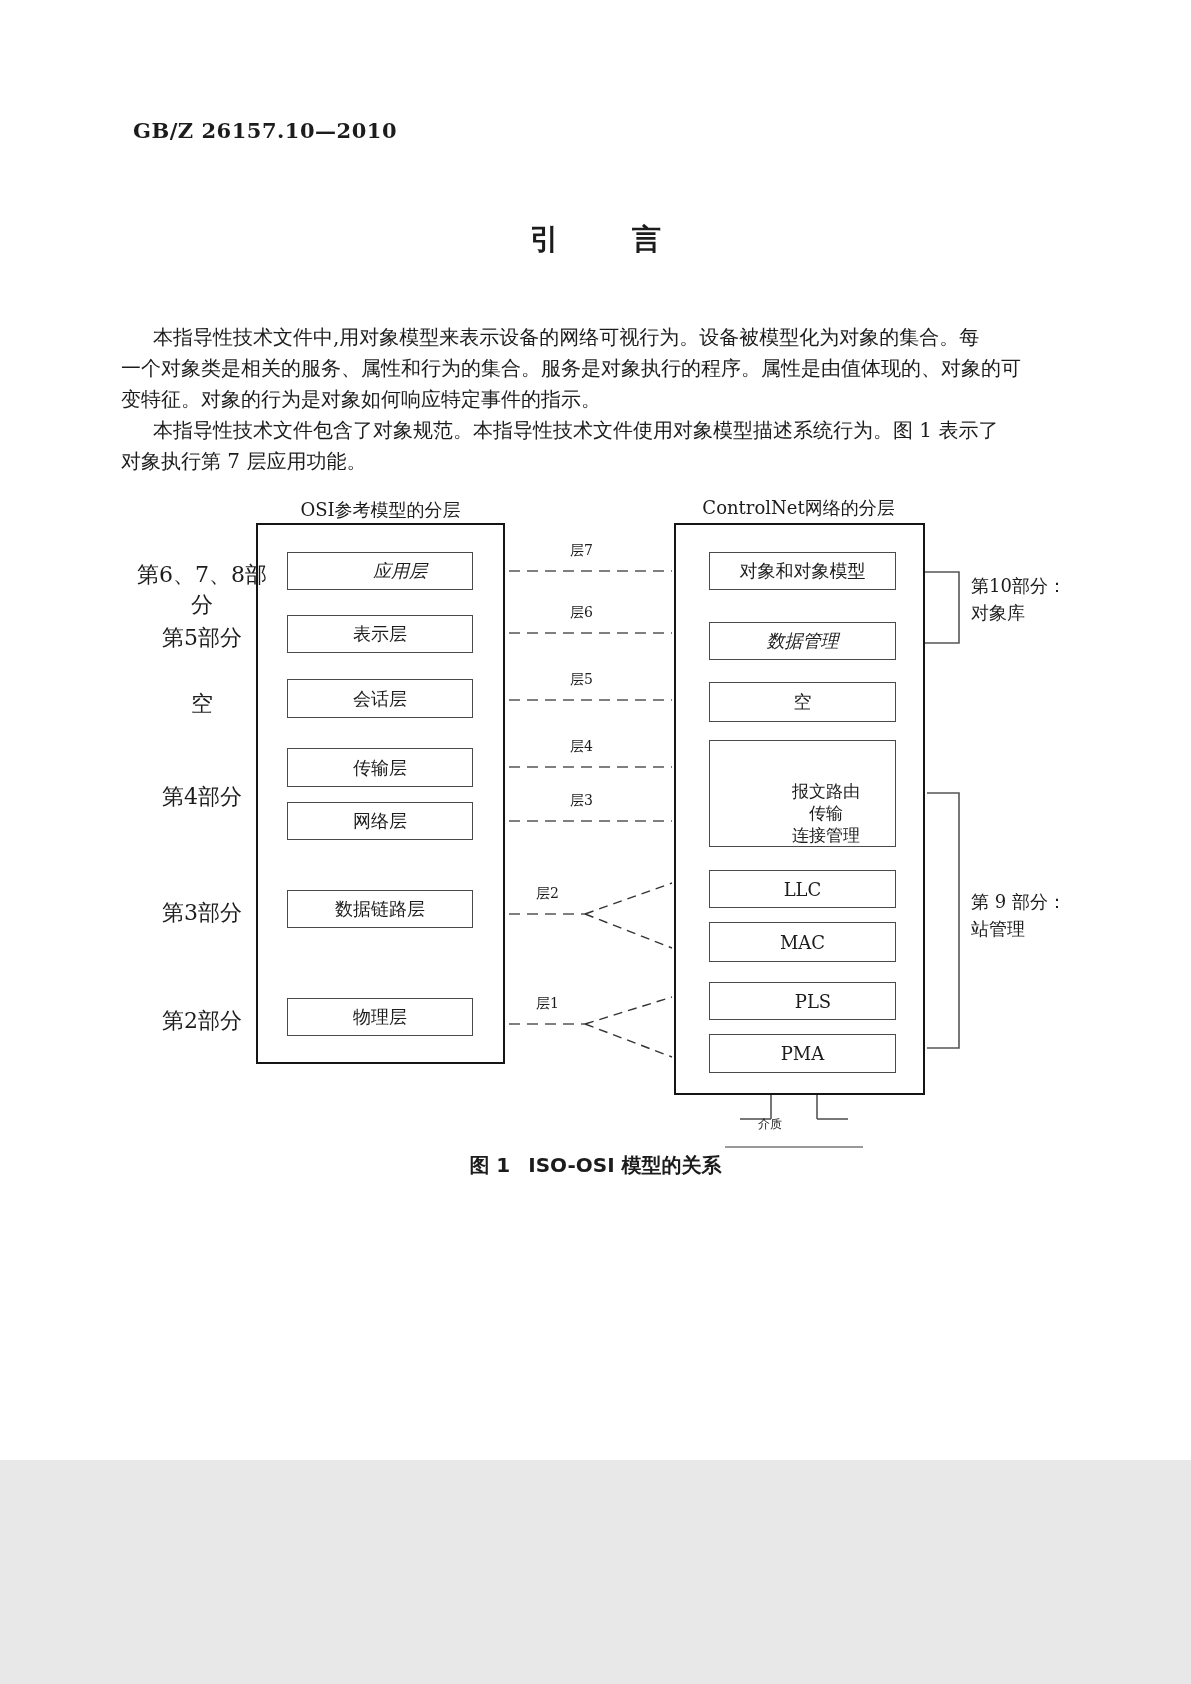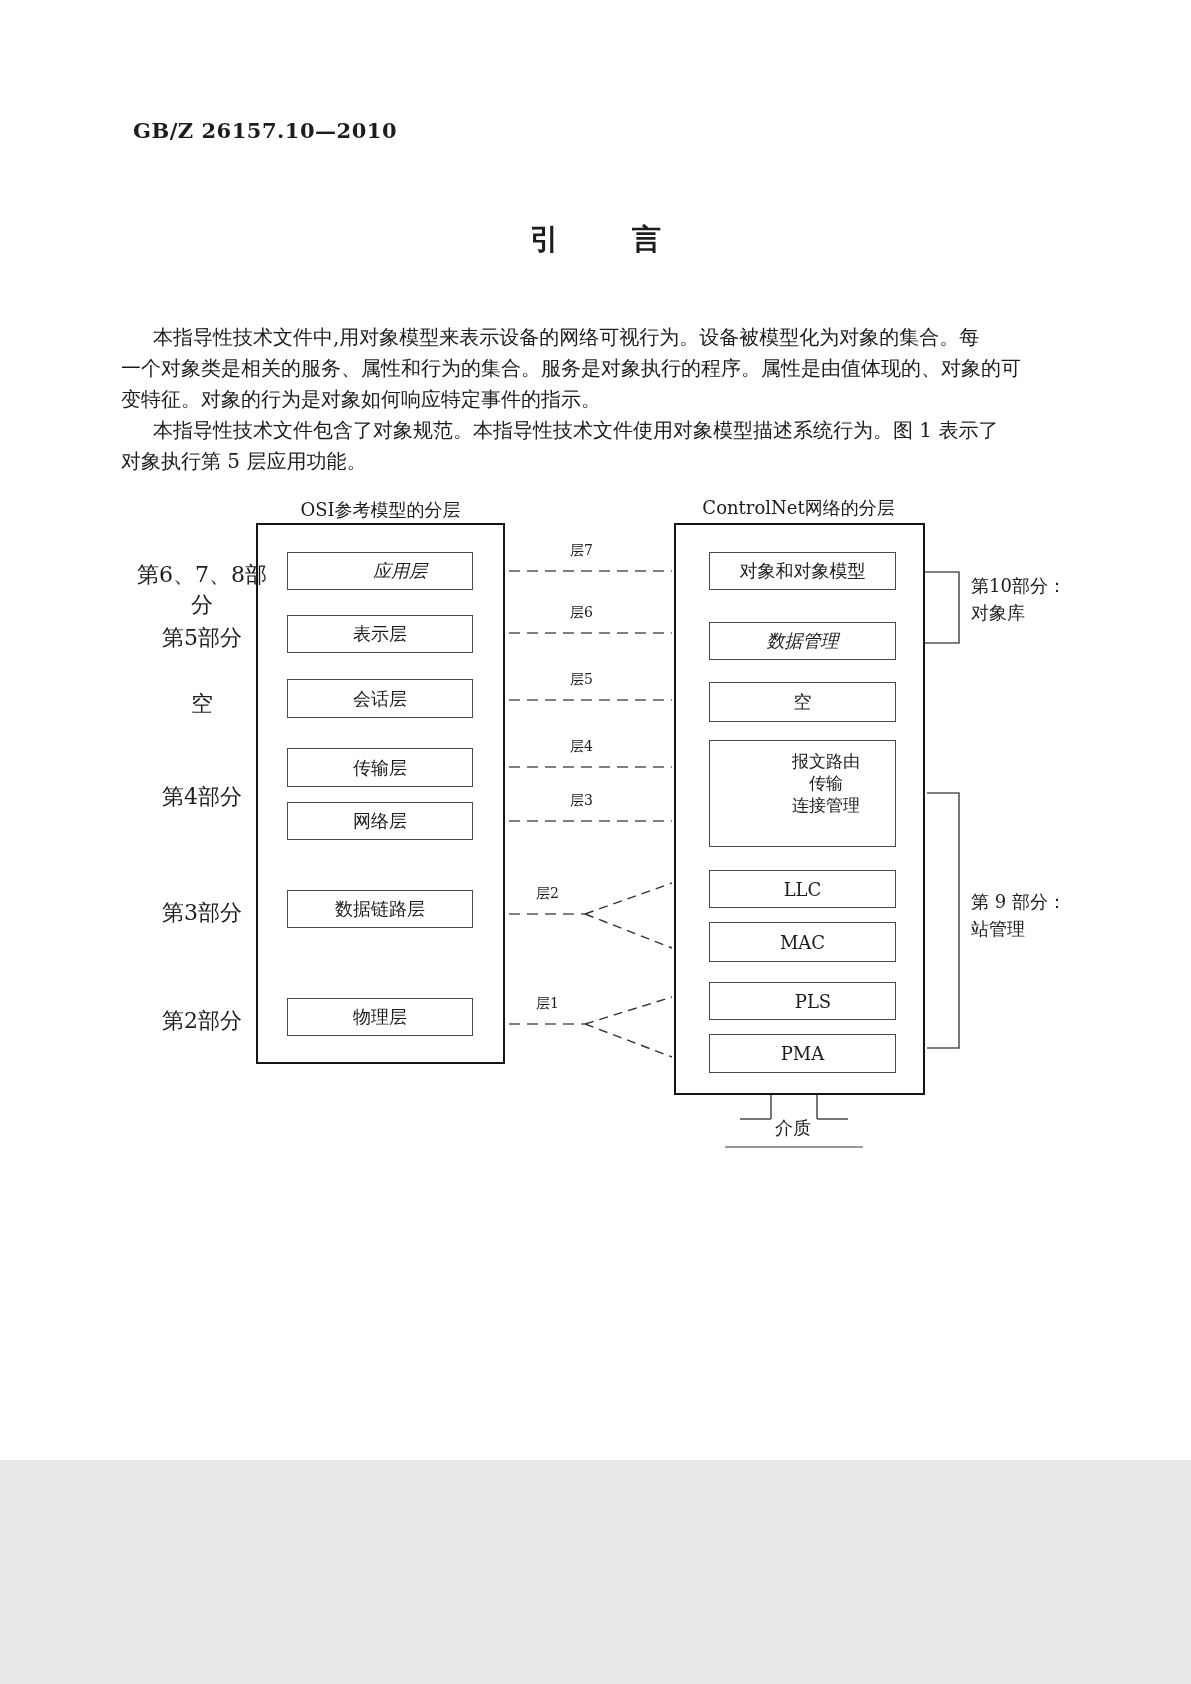--- a/index.html
+++ b/index.html
@@ -16,26 +16,26 @@
     font-size:29px;font-weight:bold;}
   .body-text{width:950px;font-size:20px;line-height:31px;}
   .body-line{white-space:nowrap;}
   .body-line.indent{text-indent:32px;}
   .diag-header{text-align:center;font-size:18px;}
   .outer-box{border:2.5px solid #151515;background:#ffffff;}
   .inner-box{border:1.5px solid #4a4a4a;background:#ffffff;
     display:flex;align-items:center;justify-content:center;
     font-size:18px;text-align:center;}
   .inner-box.italic{font-style:italic;padding-left:40px;}
-  .inner-box.top-align{align-items:flex-start;padding-left:47px;}
+  .inner-box.top-align{align-items:flex-end;padding-left:47px;}
   .route-lines{padding-top:9px;line-height:22px;font-size:17px;text-align:center;}
   .part-label{width:150px;text-align:center;font-size:22px;height:22px;}
   .layer-label{font-size:14px;height:22px;}
   .bracket-label{font-size:18px;line-height:27px;white-space:nowrap;}
-  .media-label{width:70px;text-align:center;font-size:18px;}
+  .media-label{width:70px;font-size:12px;}
   .fig-caption{width:100%;text-align:center;
     font-family:"DejaVu Sans","Liberation Sans",sans-serif;
     font-size:20px;font-weight:bold;}
   .fig-caption .gap{display:inline-block;width:18px;}
   .page-num{font-size:17px;}
   svg.overlay{position:absolute;left:0;top:0;pointer-events:none;}
 </style>
 </head>
 <body>
 
@@ -46,21 +46,21 @@
   <div class="abs doc-title" style="left:0;top:220px;">
     <span>引</span>
     <span>言</span>
   </div>
 
   <div class="abs body-text" style="left:121px;top:322px;">
     <div class="body-line indent">本指导性技术文件中,用对象模型来表示设备的网络可视行为。设备被模型化为对象的集合。每</div>
     <div class="body-line">一个对象类是相关的服务、属性和行为的集合。服务是对象执行的程序。属性是由值体现的、对象的可</div>
     <div class="body-line">变特征。对象的行为是对象如何响应特定事件的指示。</div>
     <div class="body-line indent">本指导性技术文件包含了对象规范。本指导性技术文件使用对象模型描述系统行为。图 1 表示了</div>
-    <div class="body-line">对象执行第 5 层应用功能。</div>
+    <div class="body-line">对象执行第 7 层应用功能。</div>
   </div>
 
   <svg class="overlay" width="1191" height="1684" viewBox="0 0 1191 1684">
 
     <g stroke="#555555" stroke-width="1.6" stroke-dasharray="11 7">
       <line x1="509" y1="571" x2="672" y2="571"></line>
       <line x1="509" y1="633" x2="672" y2="633"></line>
       <line x1="509" y1="700" x2="672" y2="700"></line>
       <line x1="509" y1="767" x2="672" y2="767"></line>
       <line x1="509" y1="821" x2="672" y2="821"></line>
@@ -136,16 +136,19 @@
     <div>第10部分：</div>
     <div>对象库</div>
   </div>
   <div class="abs bracket-label" style="left:971px;top:888px;">
     <div>第 9 部分：</div>
     <div>站管理</div>
   </div>
 
   <div class="abs media-label" style="left:758px;top:1116px;">介质</div>
 
+  <div class="abs fig-caption" style="left:0;top:1152px;">
+    <span>图 1</span><span class="gap"></span><span>ISO-OSI 模型的关系</span>
+  </div>
 
   <div class="abs page-num" style="left:138px;top:1524px;">Ⅻ</div>
 
 </div>
 
 </body></html>

